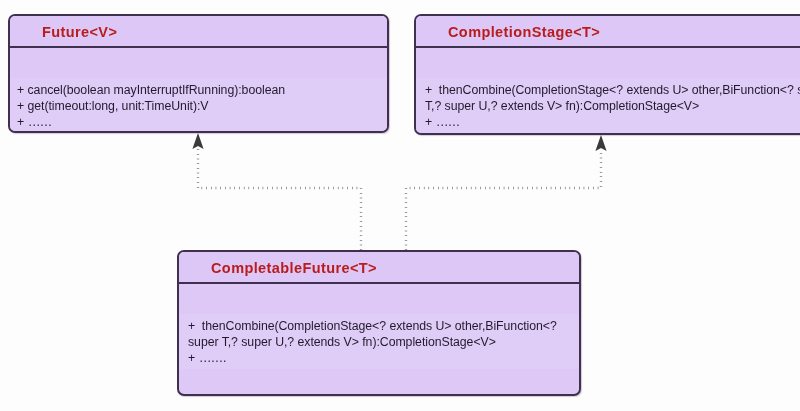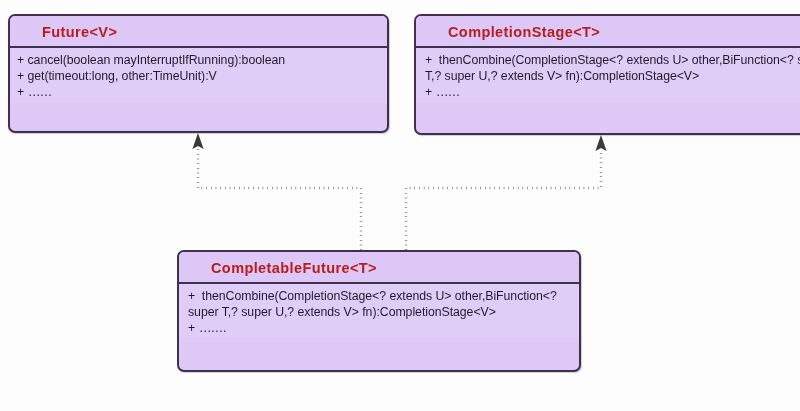--- a/index.html
+++ b/index.html
@@ -61,20 +61,21 @@
   }
 
   .uml-body {
     box-sizing: border-box;
     padding: 4px 7px 2px 7px;
     background: #e0cdf7;
     font-size: 12.3px;
     line-height: 16.2px;
     color: #221a2c;
     letter-spacing: -0.05px;
+    margin-top: 30px;
   }
 
   .uml-row {
     white-space: pre-wrap;
     word-break: break-word;
   }
 
   .uml-row.ellipsis {
     letter-spacing: 0.5px;
   }
@@ -89,21 +90,21 @@
   #box-completionstage {
     left: 414px;
     top: 14px;
     width: 427px;
     height: 121px;
   }
   #box-completablefuture {
     left: 177px;
     top: 250px;
     width: 404px;
-    height: 122px;
+    height: 146px;
   }
 
   #box-completionstage .uml-body,
   #box-completablefuture .uml-body {
     padding-left: 9px;
   }
 </style>
 </head>
 <body>
 
@@ -126,21 +127,21 @@
     <g>
       <path d="M406 250 L406 188 L601 188 L601 150" fill="none" stroke="#3a3a3a" stroke-width="2.4" stroke-linecap="butt" stroke-dasharray="0.5 4.2"></path>
       <path d="M601 135 L606.6 151 L601 148 L595.4 151 Z" fill="#3a3a3a"></path>
     </g>
   </svg>
 
   <div class="uml-class" id="box-future">
     <div class="uml-title">Future&lt;V&gt;</div>
     <div class="uml-body">
       <div class="uml-row">+ cancel(boolean mayInterruptIfRunning):boolean</div>
-      <div class="uml-row">+ get(timeout:long, other:TimeUnit):V</div>
+      <div class="uml-row">+ get(timeout:long, unit:TimeUnit):V</div>
       <div class="uml-row ellipsis">+ ......</div>
     </div>
   </div>
 
   <div class="uml-class" id="box-completionstage">
     <div class="uml-title">CompletionStage&lt;T&gt;</div>
     <div class="uml-body">
       <div class="uml-row">+  thenCombine(CompletionStage&lt;? extends U&gt; other,BiFunction&lt;? super T,? super U,? extends V&gt; fn):CompletionStage&lt;V&gt;</div>
       <div class="uml-row ellipsis">+ ......</div>
     </div>

